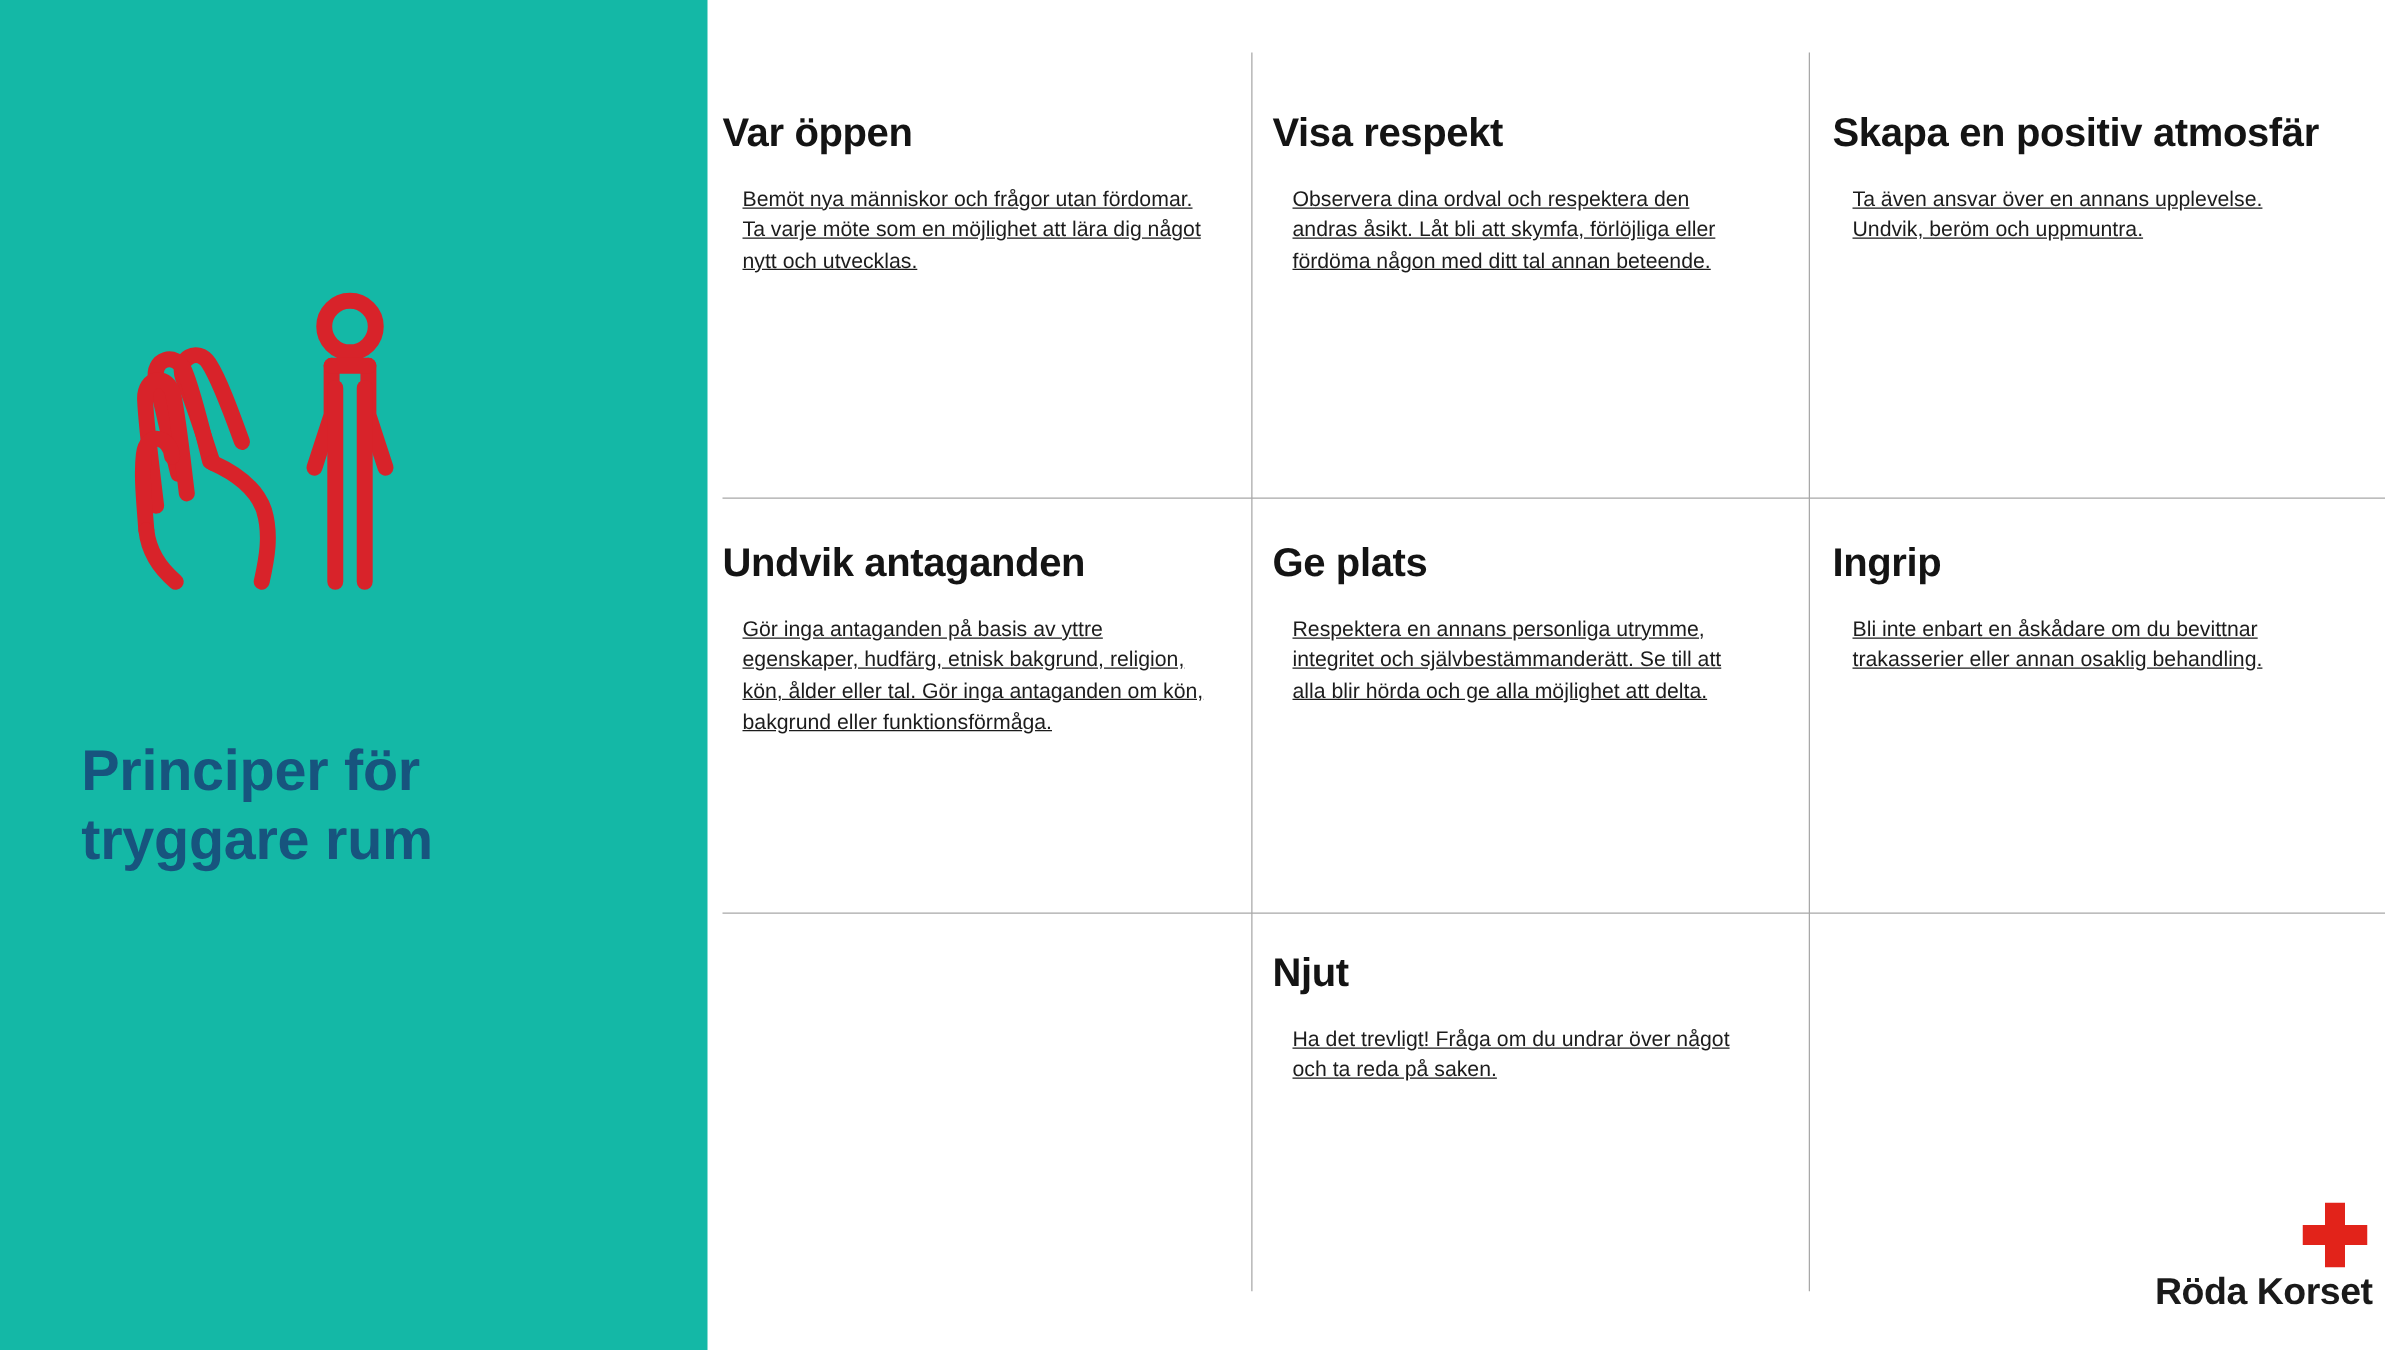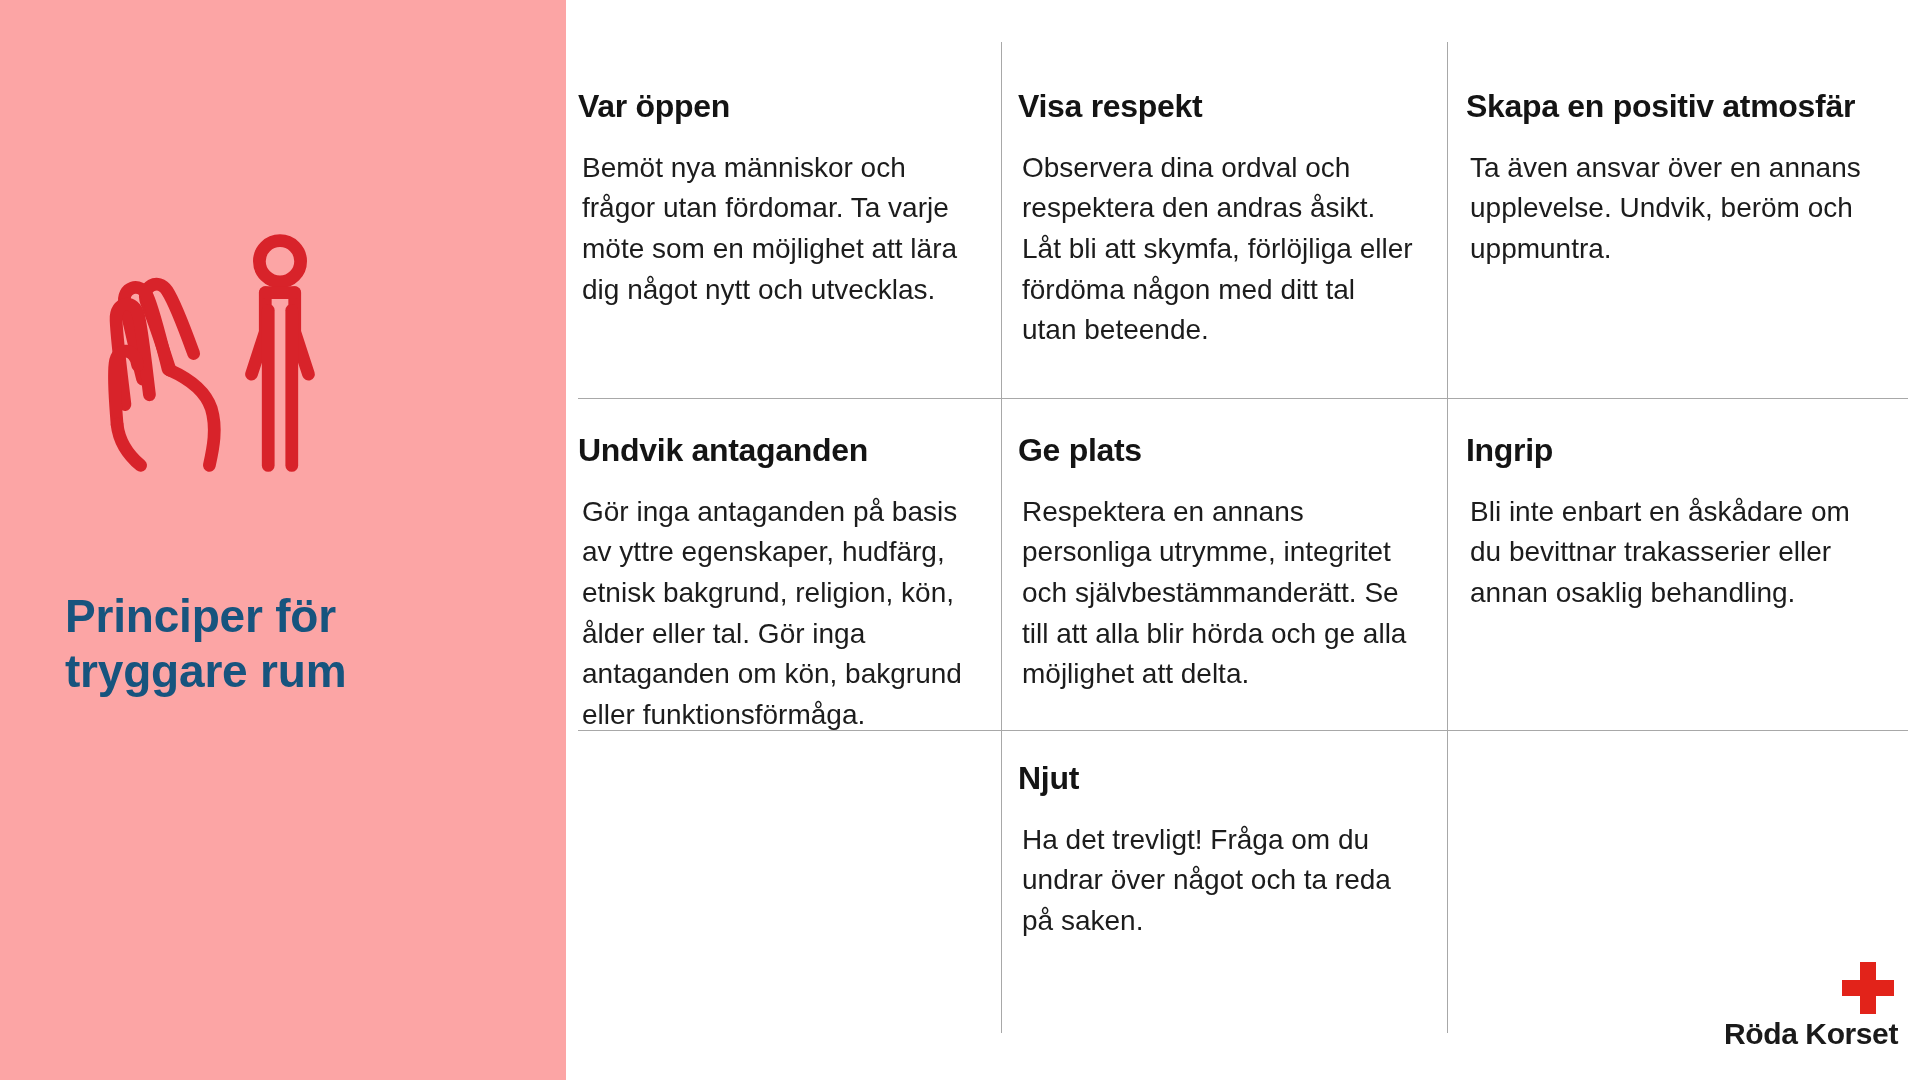--- a/index.html
+++ b/index.html
@@ -23,21 +23,21 @@
     background: #ffffff;
   }
 
   
   .left-panel {
     position: absolute;
     left: 0;
     top: 0;
     width: 566px;
     height: 1080px;
-    background: #fca5a5;
+    background: #14b8a6;
     box-sizing: border-box;
   }
 
   .illustration {
     position: absolute;
     left: 100px;
     top: 222px;
     width: 360px;
     height: 265px;
   }
@@ -115,25 +115,26 @@
   .cell h2 {
     margin: 0 0 22px 0;
     font-size: 32px;
     line-height: 1.18;
     font-weight: bold;
     color: #141414;
     letter-spacing: -0.3px;
     white-space: pre-line;
   }
   .cell p {
-    margin: 4px;
-    font-size: 28px;
+    margin: 16px;
+    font-size: 17px;
     line-height: 1.45;
     color: #1c1c1c;
     white-space: pre-line;
+    text-decoration: underline;
   }
 
   
   .logo {
     position: absolute;
     left: 1672px;
     top: 962px;
     width: 226px;
     height: 95px;
   }
@@ -198,21 +199,21 @@
     <div class="hline h1"></div>
     <div class="hline h2"></div>
 
     <article class="cell c1">
       <h2>Var öppen</h2>
       <p>Bemöt nya människor och frågor utan fördomar. Ta varje möte som en möjlighet att lära dig något nytt och utvecklas.</p>
     </article>
 
     <article class="cell c2">
       <h2>Visa respekt</h2>
-      <p>Observera dina ordval och respektera den andras åsikt. Låt bli att skymfa, förlöjliga eller fördöma någon med ditt tal utan beteende.</p>
+      <p>Observera dina ordval och respektera den andras åsikt. Låt bli att skymfa, förlöjliga eller fördöma någon med ditt tal annan beteende.</p>
     </article>
 
     <article class="cell c3">
       <h2>Skapa en positiv atmosfär</h2>
       <p>Ta även ansvar över en annans upplevelse. Undvik, beröm och uppmuntra.</p>
     </article>
 
     <article class="cell c4">
       <h2>Undvik antaganden</h2>
       <p>Gör inga antaganden på basis av yttre egenskaper, hudfärg, etnisk bakgrund, religion, kön, ålder eller tal. Gör inga antaganden om kön, bakgrund eller funktionsförmåga.</p>

